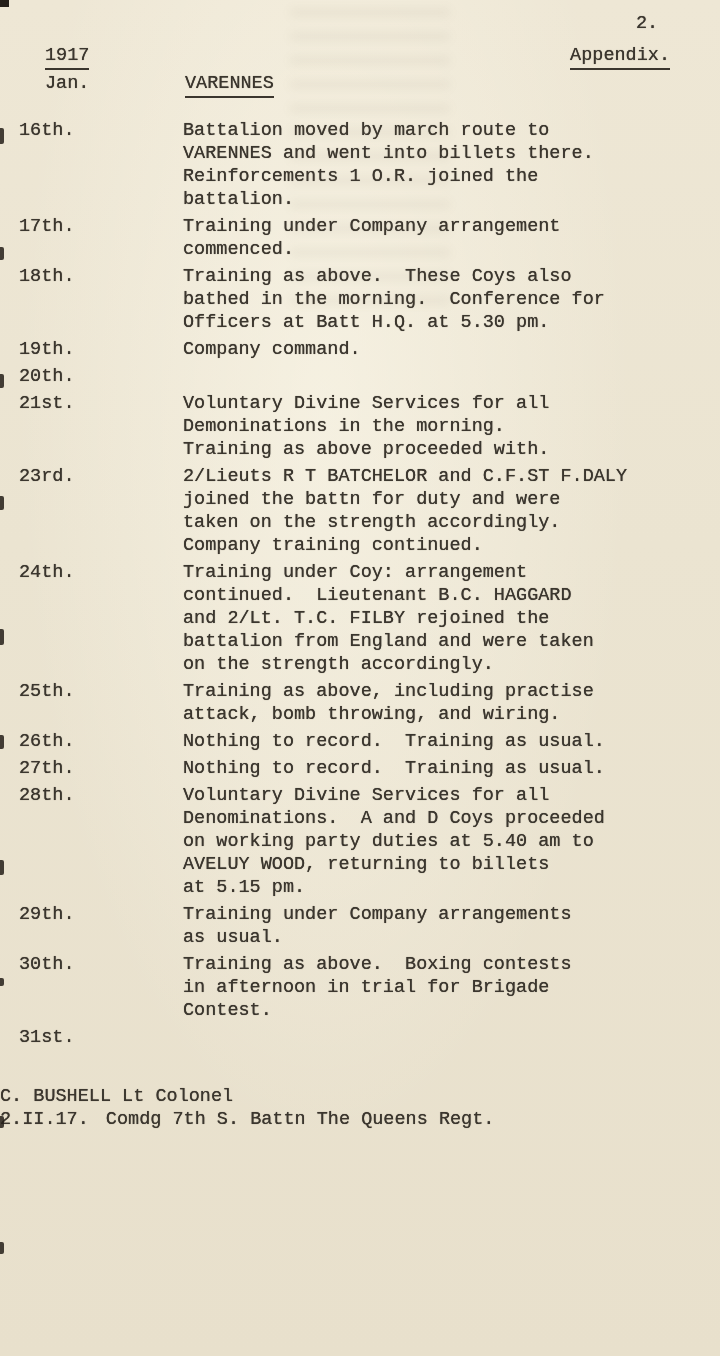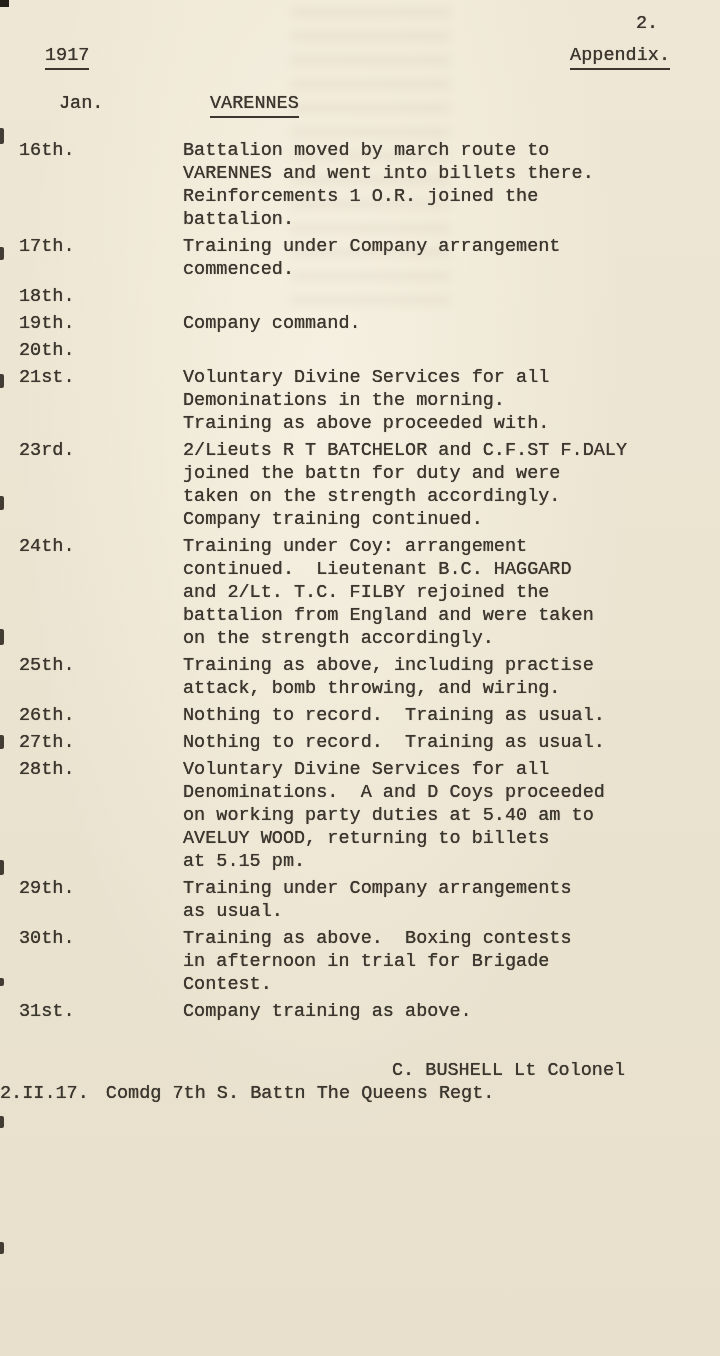--- a/index.html
+++ b/index.html
@@ -24,27 +24,27 @@
   .underlined {
     display: inline-block;
     border-bottom: 2px solid currentColor;
     padding-bottom: 1px;
   }
   .page-number { position: absolute; top: 12px; left: 636px; }
   .header-line {
     display: flex; justify-content: space-between;
     padding: 0 50px 0 45px; margin-top: 44px;
   }
-  .month-line { display: flex; padding-left: 59px; margin-top: 22px; gap: 11px; }
+  .month-line { display: flex; padding-left: 45px; margin-top: 2px; }
   .date-col { flex: 0 0 140px; width: 140px; display: inline-block; }
   .entries { margin-top: 21px; padding-left: 19px; }
   .entry { display: flex; margin-bottom: 4px; }
   .entry-text { white-space: pre-wrap; flex: 1 1 auto; margin-left: 24px; }
   .footer { margin-top: 36px; }
-  .sig-line1 { padding-left: 392px; }
+  .sig-line1 { }
   .sig-line2 { }
   .sig-line2 .sig-title { margin-left: 17px; }
   
   .edge-speck {
     position: absolute; left: 0; width: 4px;
     background: #241f19; border-radius: 0 2px 2px 0; opacity: .85;
   }
   .corner-mark {
     position: absolute; left: 0; top: 0; width: 9px; height: 7px;
     background: #241f19;
@@ -90,20 +90,23 @@
     </div>
 
     <div class="entry">
       <span class="date-col ink">17th.</span>
       <span class="entry-text ink">Training under Company arrangement
 commenced.</span>
     </div>
 
     <div class="entry">
       <span class="date-col ink">18th.</span>
+      <span class="entry-text ink">Training as above.  These Coys also
+bathed in the morning.  Conference for
+Officers at Batt H.Q. at 5.30 pm.</span>
     </div>
 
     <div class="entry">
       <span class="date-col ink">19th.</span>
       <span class="entry-text ink">Company command.</span>
     </div>
 
     <div class="entry">
       <span class="date-col ink">20th.</span>
     </div>
@@ -166,21 +169,20 @@
 
     <div class="entry">
       <span class="date-col ink">30th.</span>
       <span class="entry-text ink">Training as above.  Boxing contests
 in afternoon in trial for Brigade
 Contest.</span>
     </div>
 
     <div class="entry">
       <span class="date-col ink">31st.</span>
-      <span class="entry-text ink">Company training as above.</span>
     </div>
   </div>
 
   <div class="footer">
     <div class="sig-line1 ink">C. BUSHELL Lt Colonel</div>
     <div class="sig-line2">
       <span class="ink">2.II.17.</span><span class="sig-title ink">Comdg 7th S. Battn The Queens Regt.</span>
     </div>
   </div>
 

